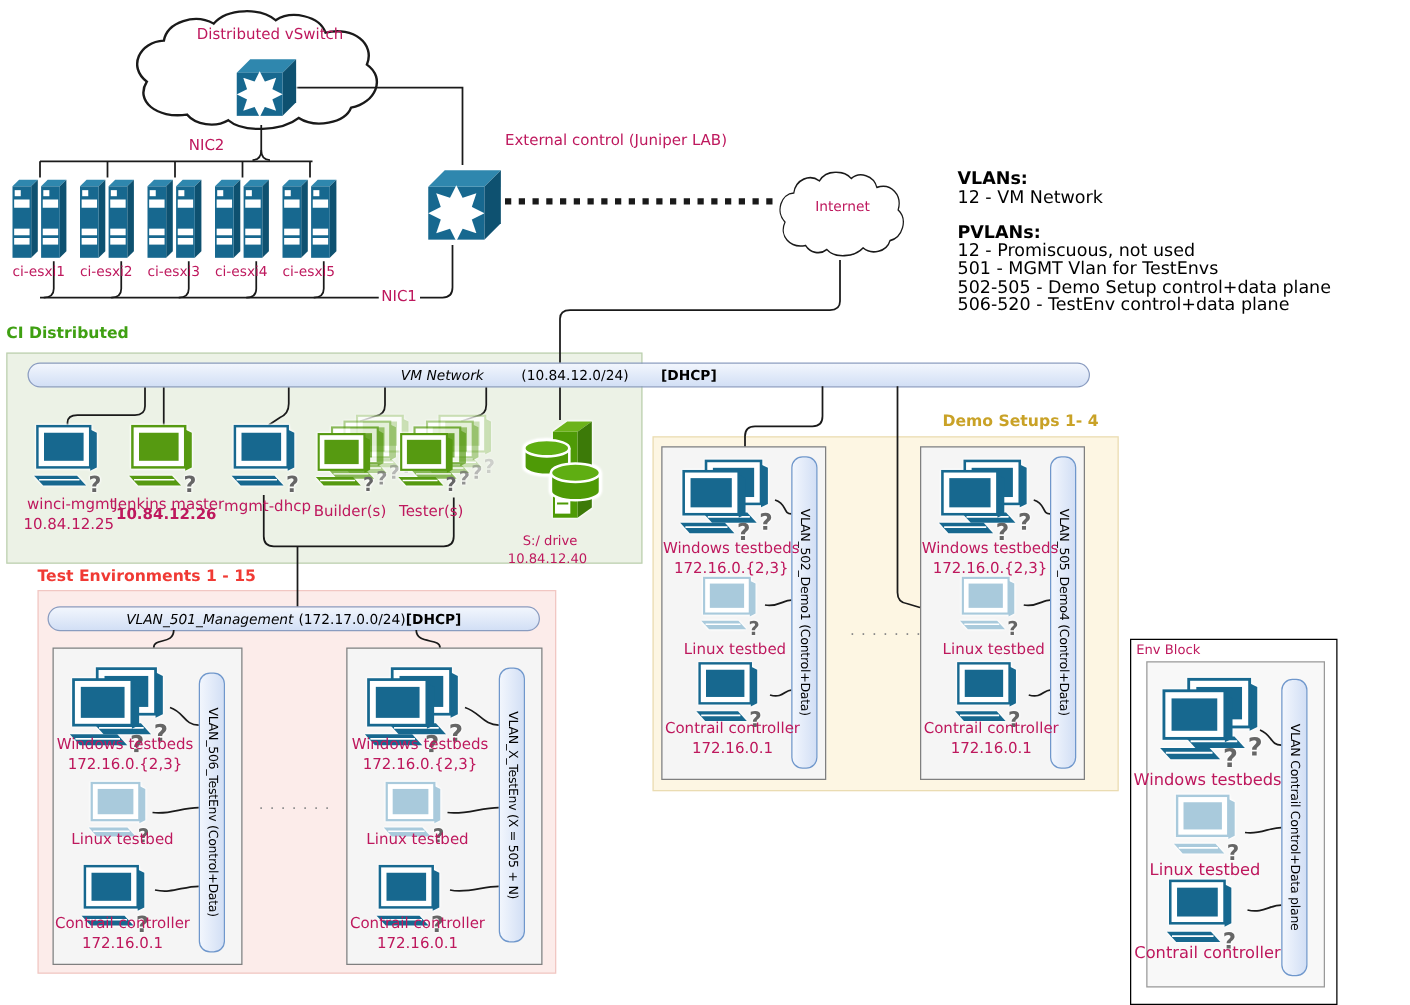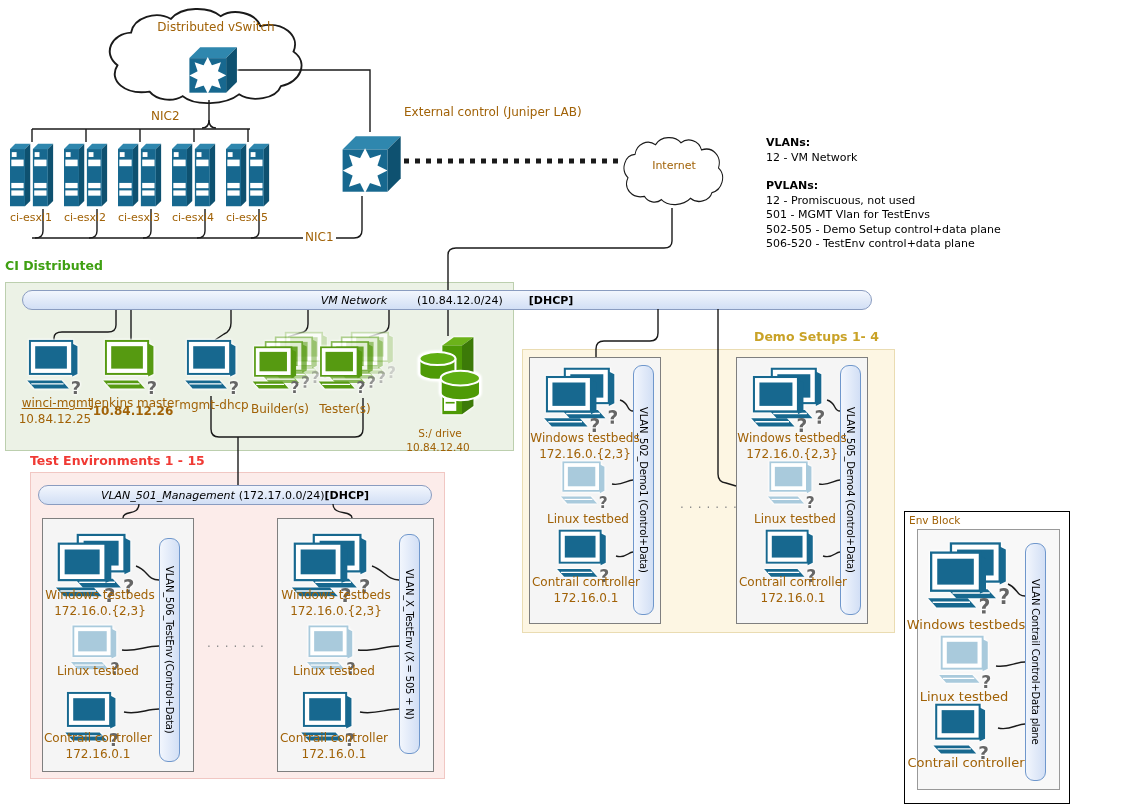--- a/index.html
+++ b/index.html
@@ -1,18 +1,18 @@
 <!DOCTYPE html>
 <html><head>
 <meta charset="utf-8">
 <style>
   html,body{margin:0;padding:0;background:#fff;}
   #canvas{position:relative;width:1128px;height:804px;background:#fff;overflow:hidden;
           font-family:"DejaVu Sans","Liberation Sans",sans-serif;color:#000;}
-  .lbl{position:absolute;white-space:nowrap;font-size:12px;line-height:1.15;color:#a16207;z-index:6;}
+  .lbl{position:absolute;white-space:nowrap;font-size:12px;line-height:1.15;color:#be185d;z-index:6;}
   .lbl.c{transform:translateX(-50%);text-align:center;}
   .sm{font-size:10.5px;}
   .xs{font-size:11px;}
   .hdr{font-weight:bold;font-size:12.5px;}
   .region{position:absolute;z-index:1;}
   .envbox{position:absolute;background:#f5f5f5;border:1px solid #7f7f7f;z-index:1;}
   .hbar{position:absolute;height:18px;border:1px solid #8a9cc0;border-radius:10px;
         background:linear-gradient(#f2f6fd,#d2dff5);display:flex;align-items:center;justify-content:center;
         font-size:11px;z-index:2;}
   .hbar .nm{font-style:italic;margin-right:4px;}
@@ -20,21 +20,21 @@
   .vbar{position:absolute;width:19px;border:1px solid #6f97cc;border-radius:9px;
         background:linear-gradient(90deg,#f2f6fd,#d2dff5);display:flex;align-items:center;justify-content:center;
         font-size:10px;writing-mode:vertical-rl;z-index:5;letter-spacing:-0.2px;}
   .icon{position:absolute;z-index:4;filter:drop-shadow(0 0 1px #fff) drop-shadow(0 0 1px #fff);}
   .blue{color:#17688f;}
   .green{color:#569a11;}
   .pale{color:#a9cadc;}
   .cloud{position:absolute;z-index:3;}
   #wires{position:absolute;left:0;top:0;z-index:3;}
   .dots{position:absolute;color:#8a8a8a;font-size:12px;letter-spacing:5px;z-index:2;}
-  .legend{position:absolute;font-size:11px;line-height:14.5px;z-index:6;}
+  .legend{position:absolute;font-size:14px;line-height:14.5px;z-index:6;}
   .legend b{display:block;}
 </style>
 </head>
 <body>
 
 <svg width="0" height="0" style="position:absolute" aria-hidden="true">
   <defs>
     <marker id="arrw" markerWidth="6" markerHeight="6" refX="4" refY="3" orient="auto">
       <path d="M0,0 L6,3 L0,6 Z" fill="#fff"></path>
     </marker>
@@ -316,21 +316,21 @@
     <div>501 - MGMT Vlan for TestEnvs</div>
     <div>502-505 - Demo Setup control+data plane</div>
     <div>506-520 - TestEnv control+data plane</div>
   </div>
 
   <div class="lbl hdr" style="left:5px;top:259px;color:#3fa012;">CI Distributed</div>
   <div class="lbl hdr" style="left:30px;top:454px;color:#f03a34;">Test Environments 1 - 15</div>
   <div class="lbl hdr" style="left:754px;top:330px;color:#c9a227;">Demo Setups 1- 4</div>
   <div class="lbl sm" style="left:909px;top:514px;">Env Block</div>
 
-  <div class="lbl c" style="left:57px;top:397px;text-decoration:underline;">winci-mgmt</div>
+  <div class="lbl c" style="left:57px;top:397px;">winci-mgmt</div>
   <div class="lbl c" style="left:55px;top:413px;">10.84.12.25</div>
   <div class="lbl c" style="left:135px;top:397px;">Jenkins master</div>
   <div class="lbl c" style="left:133px;top:405px;font-weight:bold;">10.84.12.26</div>
   <div class="lbl c" style="left:214px;top:399px;text-align:right;">mgmt-dhcp</div>
   <div class="lbl c" style="left:280px;top:403px;">Builder(s)</div>
   <div class="lbl c" style="left:345px;top:403px;">Tester(s)</div>
   <div class="lbl c sm" style="left:440px;top:427px;">S:/ drive</div>
   <div class="lbl c sm" style="left:438px;top:441px;">10.84.12.40</div>
 
   <div class="lbl c" style="left:100px;top:589px;">Windows testbeds</div>

